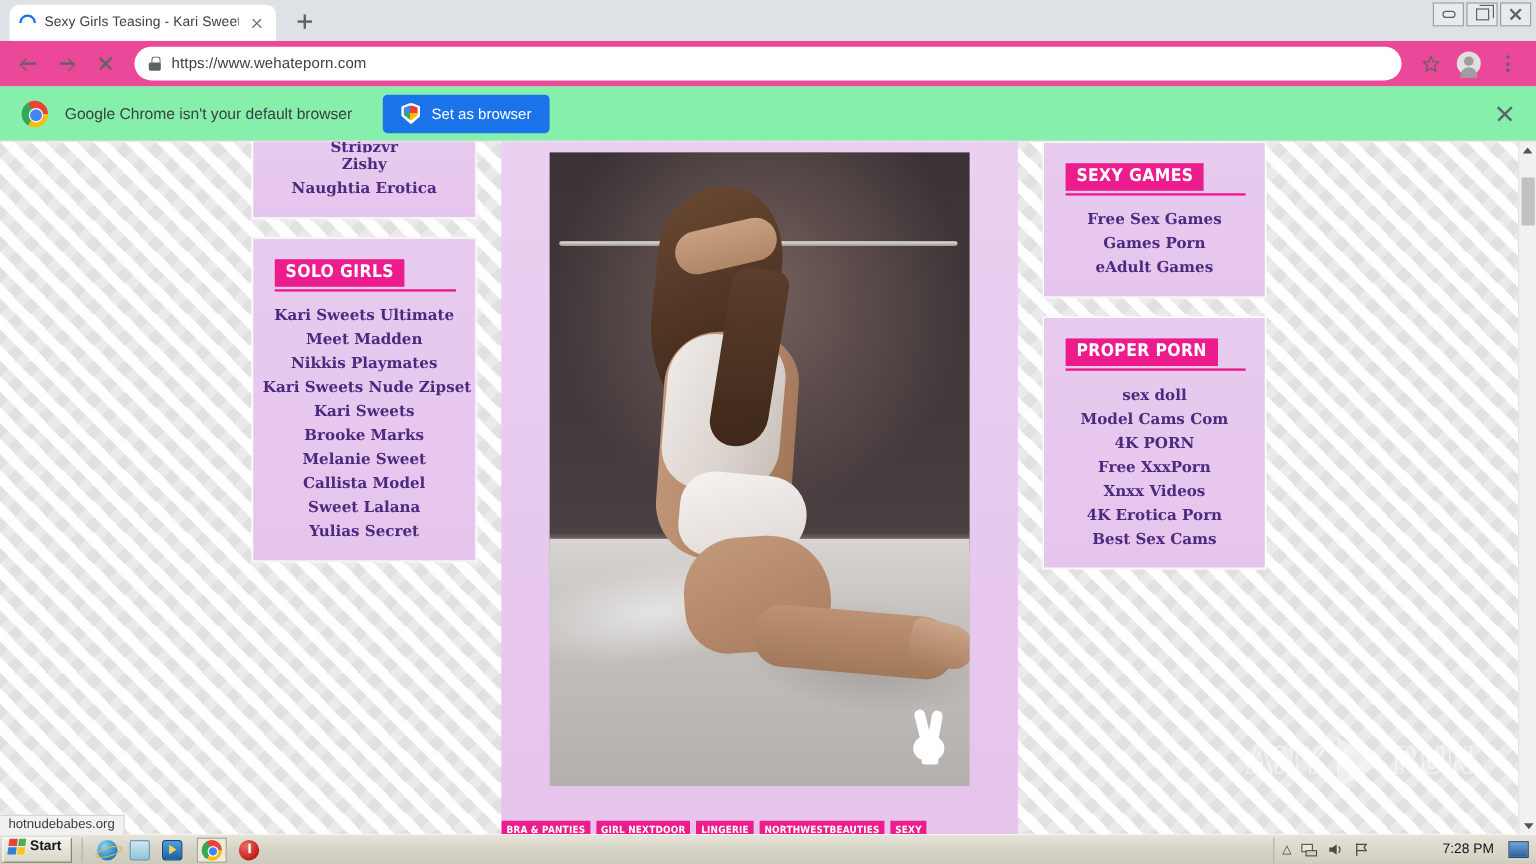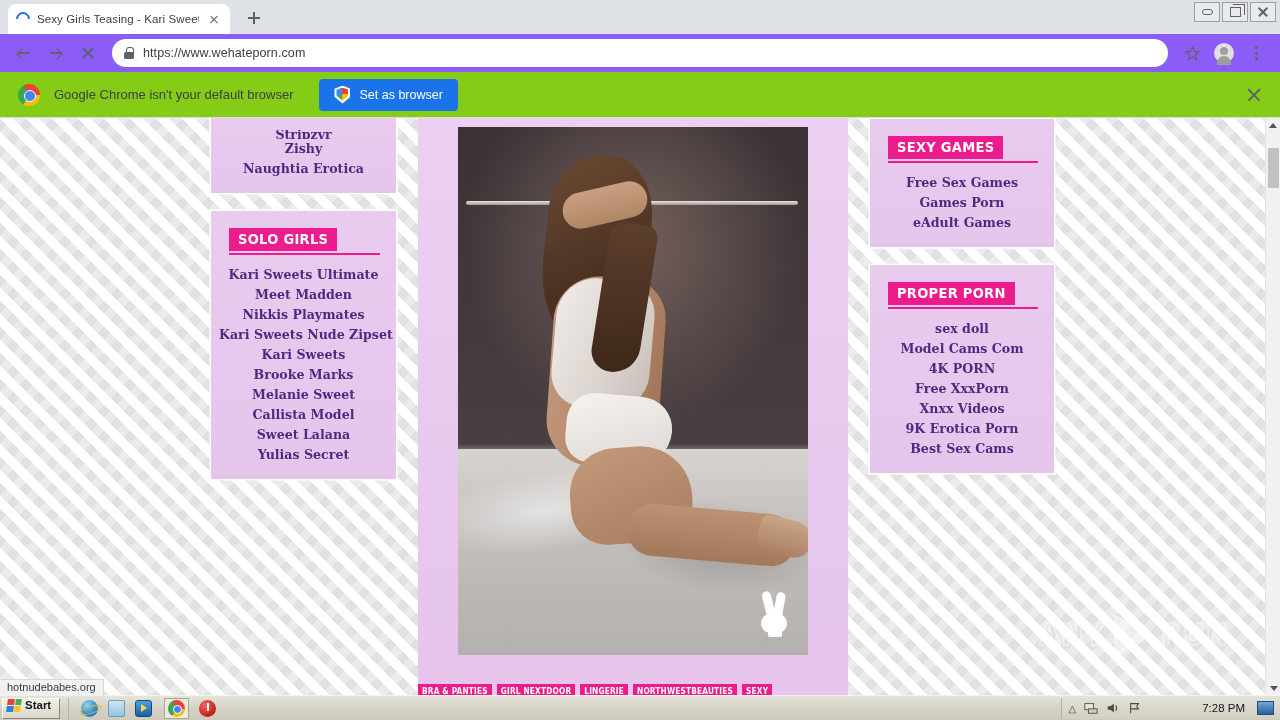--- a/index.html
+++ b/index.html
@@ -41,21 +41,21 @@
   .wc { width:26px; height:20px; border:1px solid #9aa0a6; background:#e8eaed;
         display:flex; align-items:center; justify-content:center; }
   .wc-min i{ display:block; width:11px; height:6px; border:1.4px solid #5f6368; border-radius:3px; }
   .wc-max i{ display:block; width:11px; height:10px; border:1.4px solid #5f6368; position:relative; }
   .wc-max i::after{content:"";position:absolute;left:2px;top:-4px;width:11px;height:10px;border:1.4px solid #5f6368;border-bottom:none;border-left:none;}
   .wc-close i{ display:block; width:12px; height:12px; position:relative; }
   .wc-close i::before,.wc-close i::after{content:"";position:absolute;left:0;top:5px;width:12px;height:1.6px;background:#5f6368;}
   .wc-close i::before{transform:rotate(45deg);} .wc-close i::after{transform:rotate(-45deg);}
 
   
-  .toolbar { height:38px; background:#8b5cf6; display:flex; align-items:center; padding:0 10px; gap:4px; }
+  .toolbar { height:38px; background:#ec4899; display:flex; align-items:center; padding:0 10px; gap:4px; }
   .navbtn { width:28px; height:28px; display:flex; align-items:center; justify-content:center; flex:none; }
   .arrow { width:16px; height:16px; position:relative; }
   .arrow::before{content:"";position:absolute;left:2px;top:7px;width:12px;height:1.6px;background:#5f6368;}
   .arrow::after{content:"";position:absolute;width:7px;height:7px;border-left:1.6px solid #5f6368;border-bottom:1.6px solid #5f6368;top:4.5px;}
   .arrow.back::after{ left:2px; transform:rotate(45deg); }
   .arrow.fwd::after{ left:5px; transform:rotate(-135deg); }
   .xicon { width:14px; height:14px; position:relative; }
   .xicon::before,.xicon::after{content:"";position:absolute;left:0;top:6px;width:14px;height:1.7px;background:#5f6368;}
   .xicon::before{transform:rotate(45deg);} .xicon::after{transform:rotate(-45deg);}
 
@@ -68,21 +68,21 @@
   .lock::after{content:"";position:absolute;left:2.2px;top:0;width:5.6px;height:6px;border:1.6px solid #5f6368;border-bottom:none;border-radius:3px 3px 0 0;}
   .url { font-size:12.5px; color:#3c4043; letter-spacing:.1px; }
   .star { width:17px; height:17px; flex:none; }
   .avatar-ic { width:20px; height:20px; border-radius:50%; background:#e0e0e0; flex:none; position:relative; }
   .avatar-ic::before{content:"";position:absolute;left:6px;top:3.5px;width:8px;height:8px;border-radius:50%;background:#9e9e9e;}
   .avatar-ic::after{content:"";position:absolute;left:3px;top:12.5px;width:14px;height:9px;border-radius:7px 7px 0 0;background:#9e9e9e;}
   .kebab { width:18px; height:18px; flex:none; display:flex; flex-direction:column; align-items:center; justify-content:center; gap:2.4px;}
   .kebab s{ width:3px; height:3px; background:#5f6368; border-radius:50%; display:block; }
 
   
-  .infobar { height:46px; background:#84cc16; border-bottom:1px solid #dadce0;
+  .infobar { height:46px; background:#86efac; border-bottom:1px solid #dadce0;
              display:flex; align-items:center; padding:0 18px; gap:14px; }
   .chrome-logo { width:22px; height:22px; border-radius:50%; position:relative; flex:none;
      background: conic-gradient(from -30deg, #ea4335 0deg 120deg, #fbbc05 120deg 240deg, #34a853 240deg 360deg); }
   .chrome-logo::after{content:"";position:absolute;left:6px;top:6px;width:10px;height:10px;border-radius:50%;background:#4285f4;border:1.5px solid #fff;}
   .infotext { font-size:13px; color:#3c4043; }
   .setdefault { background:#1a73e8; color:#fff; border-radius:4px; height:32px;
      display:flex; align-items:center; gap:9px; padding:0 15px; font-size:12.5px; margin-left:12px;}
   .shield-ic { width:16px; height:18px; flex:none; background:#fff; position:relative;
      clip-path: polygon(50% 0, 100% 18%, 100% 62%, 50% 100%, 0 62%, 0 18%); }
   .shield-ic::after{content:"";position:absolute;left:2px;top:2px;right:2px;bottom:3px;
@@ -106,21 +106,21 @@
   .col-left  { position:absolute; left:210px; top:0; width:187px; }
   .col-right { position:absolute; left:869px; top:0; width:186px; }
 
   .card {
     background:#e8c9ee;
     background-image:linear-gradient(180deg,#e9cbef 0%,#e6c5ec 100%);
     border:1px solid #ffffff;
     box-shadow:0 0 0 1px rgba(255,255,255,.5);
     margin-bottom:16px; padding:14px 8px 14px;
   }
-  .card.clipped-top { padding-top:12px; border-top:none; }
+  .card.clipped-top { padding-top:0; border-top:none; }
   .cat-head {
     display:inline-block; background:#ec1c8d; color:#ffffff;
     font-family:"DejaVu Sans Condensed","Liberation Sans", sans-serif;
     font-weight:bold; font-size:14.5px; letter-spacing:.3px;
     padding:3px 9px 4px; position:relative; margin:3px 0 10px 10px;
   }
   .cat-rule { height:2px; background:#ec1c8d; margin:-8px 8px 10px 10px; }
   .cat-link {
     display:block; text-align:center; color:#4b2a80;
     font-family:"DejaVu Serif","Liberation Serif", serif;
@@ -344,21 +344,21 @@
                 <span class="ear r"></span>
               <span class="head"></span>
                 <span class="bow"></span>
             </div>
           </div>
         </div>
       </div>
 
       <div class="col-right">
           <div class="card"><div class="cat-head">SEXY GAMES</div><div class="cat-rule"></div><a class="cat-link">Free Sex Games</a><a class="cat-link">Games Porn</a><a class="cat-link">eAdult Games</a></div>
-          <div class="card"><div class="cat-head">PROPER PORN</div><div class="cat-rule"></div><a class="cat-link">sex doll</a><a class="cat-link">Model Cams Com</a><a class="cat-link">4K PORN</a><a class="cat-link">Free XxxPorn</a><a class="cat-link">Xnxx Videos</a><a class="cat-link">9K Erotica Porn</a><a class="cat-link">Best Sex Cams</a></div>
+          <div class="card"><div class="cat-head">PROPER PORN</div><div class="cat-rule"></div><a class="cat-link">sex doll</a><a class="cat-link">Model Cams Com</a><a class="cat-link">4K PORN</a><a class="cat-link">Free XxxPorn</a><a class="cat-link">Xnxx Videos</a><a class="cat-link">4K Erotica Porn</a><a class="cat-link">Best Sex Cams</a></div>
         </div>
 
       <div class="tagrow">
           <span class="tag">BRA &amp; PANTIES</span>
           <span class="tag">GIRL NEXTDOOR</span>
           <span class="tag">LINGERIE</span>
           <span class="tag">NORTHWESTBEAUTIES</span>
           <span class="tag">SEXY</span>
         </div>
 

